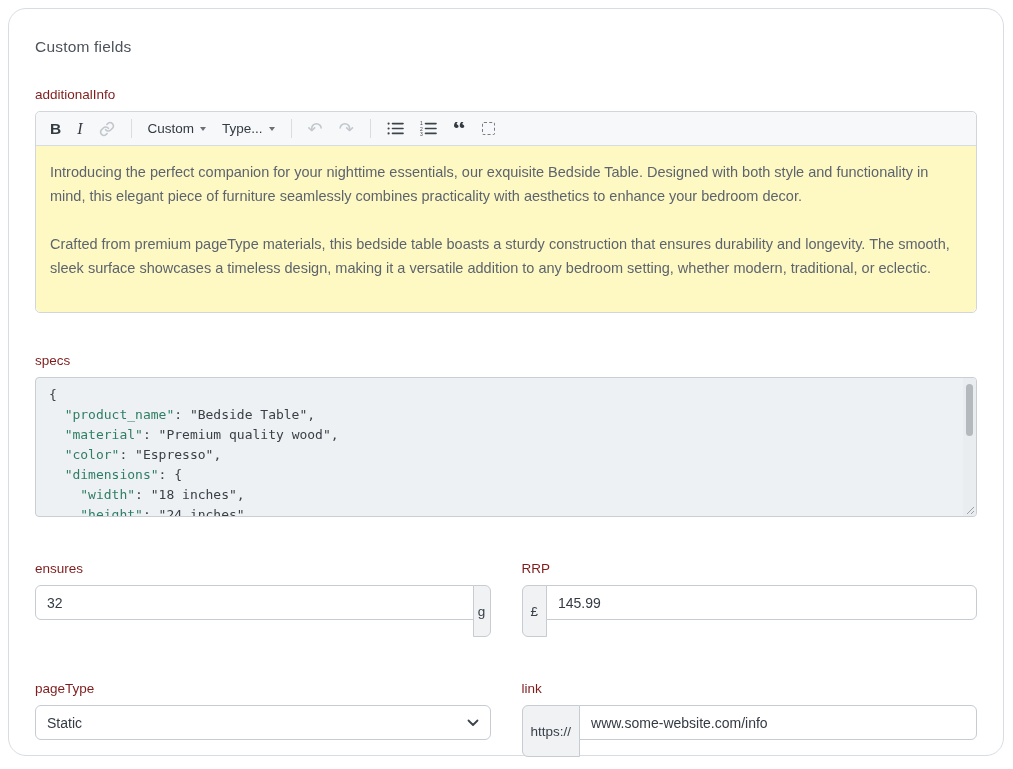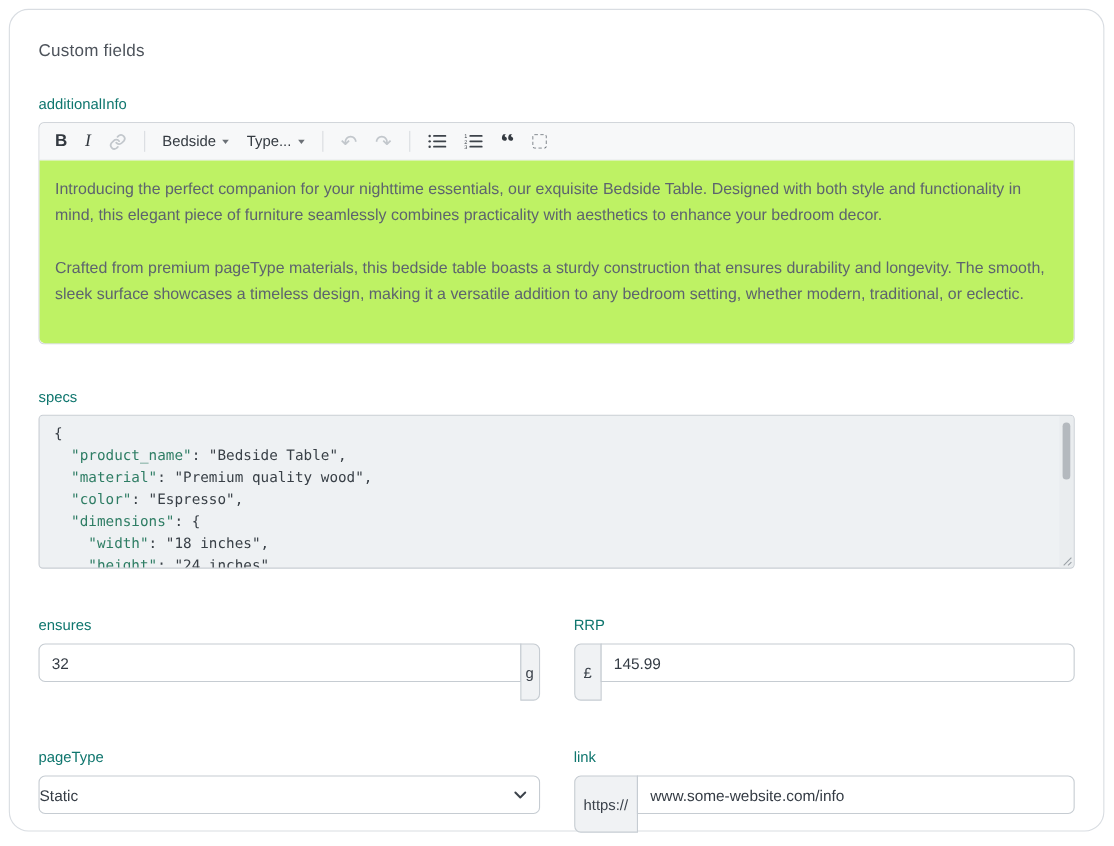--- a/index.html
+++ b/index.html
@@ -20,21 +20,21 @@
   }
   .page-title {
     margin: 0; padding-top: 29px;
     font-size: 15.5px; font-weight: 400;
     color: #4d535b;
     letter-spacing: .2px;
   }
   .field-label {
     display: block;
     font-size: 13.5px;
-    color: #0f766e;
+    color: #7f1d1d;
     margin-bottom: 9px;
   }
   
   .section-editor { margin-top: 31px; }
   .editor {
     border: 1px solid #d2d6db;
     border-radius: 5px;
   }
   .toolbar {
     height: 34px;
@@ -70,21 +70,21 @@
     font-weight: 700; font-size: 26px;
     height: 14px; overflow: hidden; line-height: 20px;
   }
   .tb-dashedbox span {
     display: block; width: 13px; height: 13px;
     border: 1px dashed #767c83; border-radius: 2px;
   }
   .editor-body {
     height: 166px; padding: 14px 14px;
     border-radius: 0 0 5px 5px;
-    background: #bef264; overflow: hidden;
+    background: #fef9c3; overflow: hidden;
     cursor: text;
   }
   .editor-body p {
     margin: 0 0 24px;
     font-size: 14.5px; line-height: 24px;
     color: #5d646e;
   }
   
   .section-specs { margin-top: 40px; }
   .code-area {
@@ -138,21 +138,21 @@
     border: 1px solid #c6ccd2;
     font-size: 13.5px; color: #3a414a;
   }
   .addon.suffix { margin-left: -1px; border-radius: 0 6px 6px 0; min-width: 18px; padding: 0 4px; }
   .addon.prefix { margin-right: -1px; border-radius: 6px 0 0 6px; padding: 0 8px; }
   .select-wrap { position: relative; height: 35px; }
   .select-wrap select {
     appearance: none; -webkit-appearance: none;
     width: 100%; height: 35px;
     border: 1px solid #c6ccd2; border-radius: 6px;
-    padding: 0 0;
+    padding: 0 11px;
     font-family: "Liberation Sans", sans-serif;
     font-size: 14px; color: #343b44;
     background: #fff; outline: none;
   }
   .select-wrap .chev {
     position: absolute; right: 12px; top: 50%;
     margin-top: -4px; pointer-events: none;
   }
 </style>
 </head>
@@ -168,21 +168,21 @@
         <button class="tb tb-bold">B</button>
         <button class="tb tb-italic">I</button>
         <button class="tb disabled">
           <svg width="16" height="16" viewBox="0 0 24 24" fill="none" stroke="#c2c7cc" stroke-width="2.4" stroke-linecap="round">
             <path d="M10 13a5 5 0 0 0 7.5.5l3-3a5 5 0 0 0-7-7l-1.7 1.7"></path>
             <path d="M14 11a5 5 0 0 0-7.5-.5l-3 3a5 5 0 0 0 7 7l1.7-1.7"></path>
           </svg>
         </button>
         <span class="tb-sep"></span>
         <button class="tb tb-dd">
-          <span>Bedside</span>
+          <span>Custom</span>
           <span class="caret"></span>
         </button>
         <button class="tb tb-dd">
           <span>Type...</span>
           <span class="caret"></span>
         </button>
         <span class="tb-sep"></span>
         <button class="tb tb-undo disabled">↶</button>
         <button class="tb tb-redo disabled">↷</button>
         <span class="tb-sep"></span>

